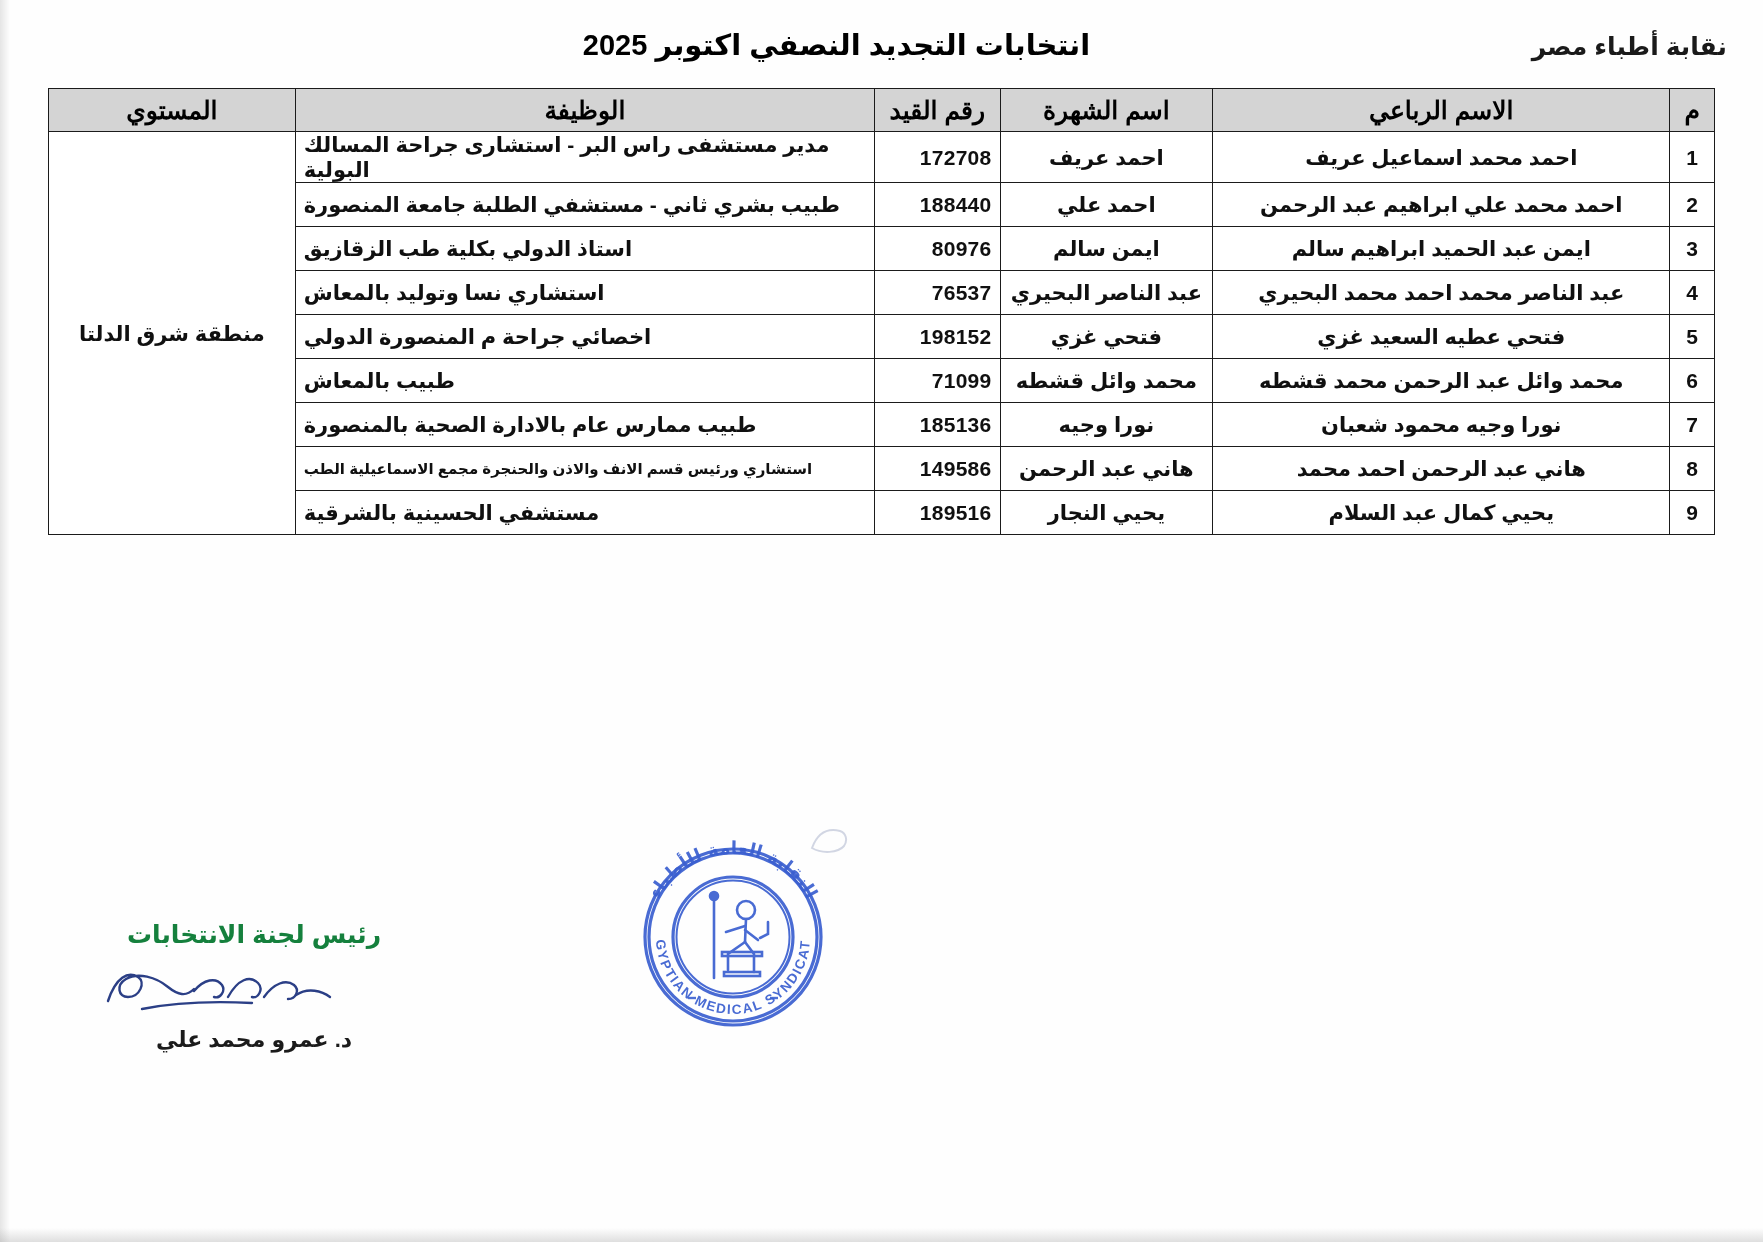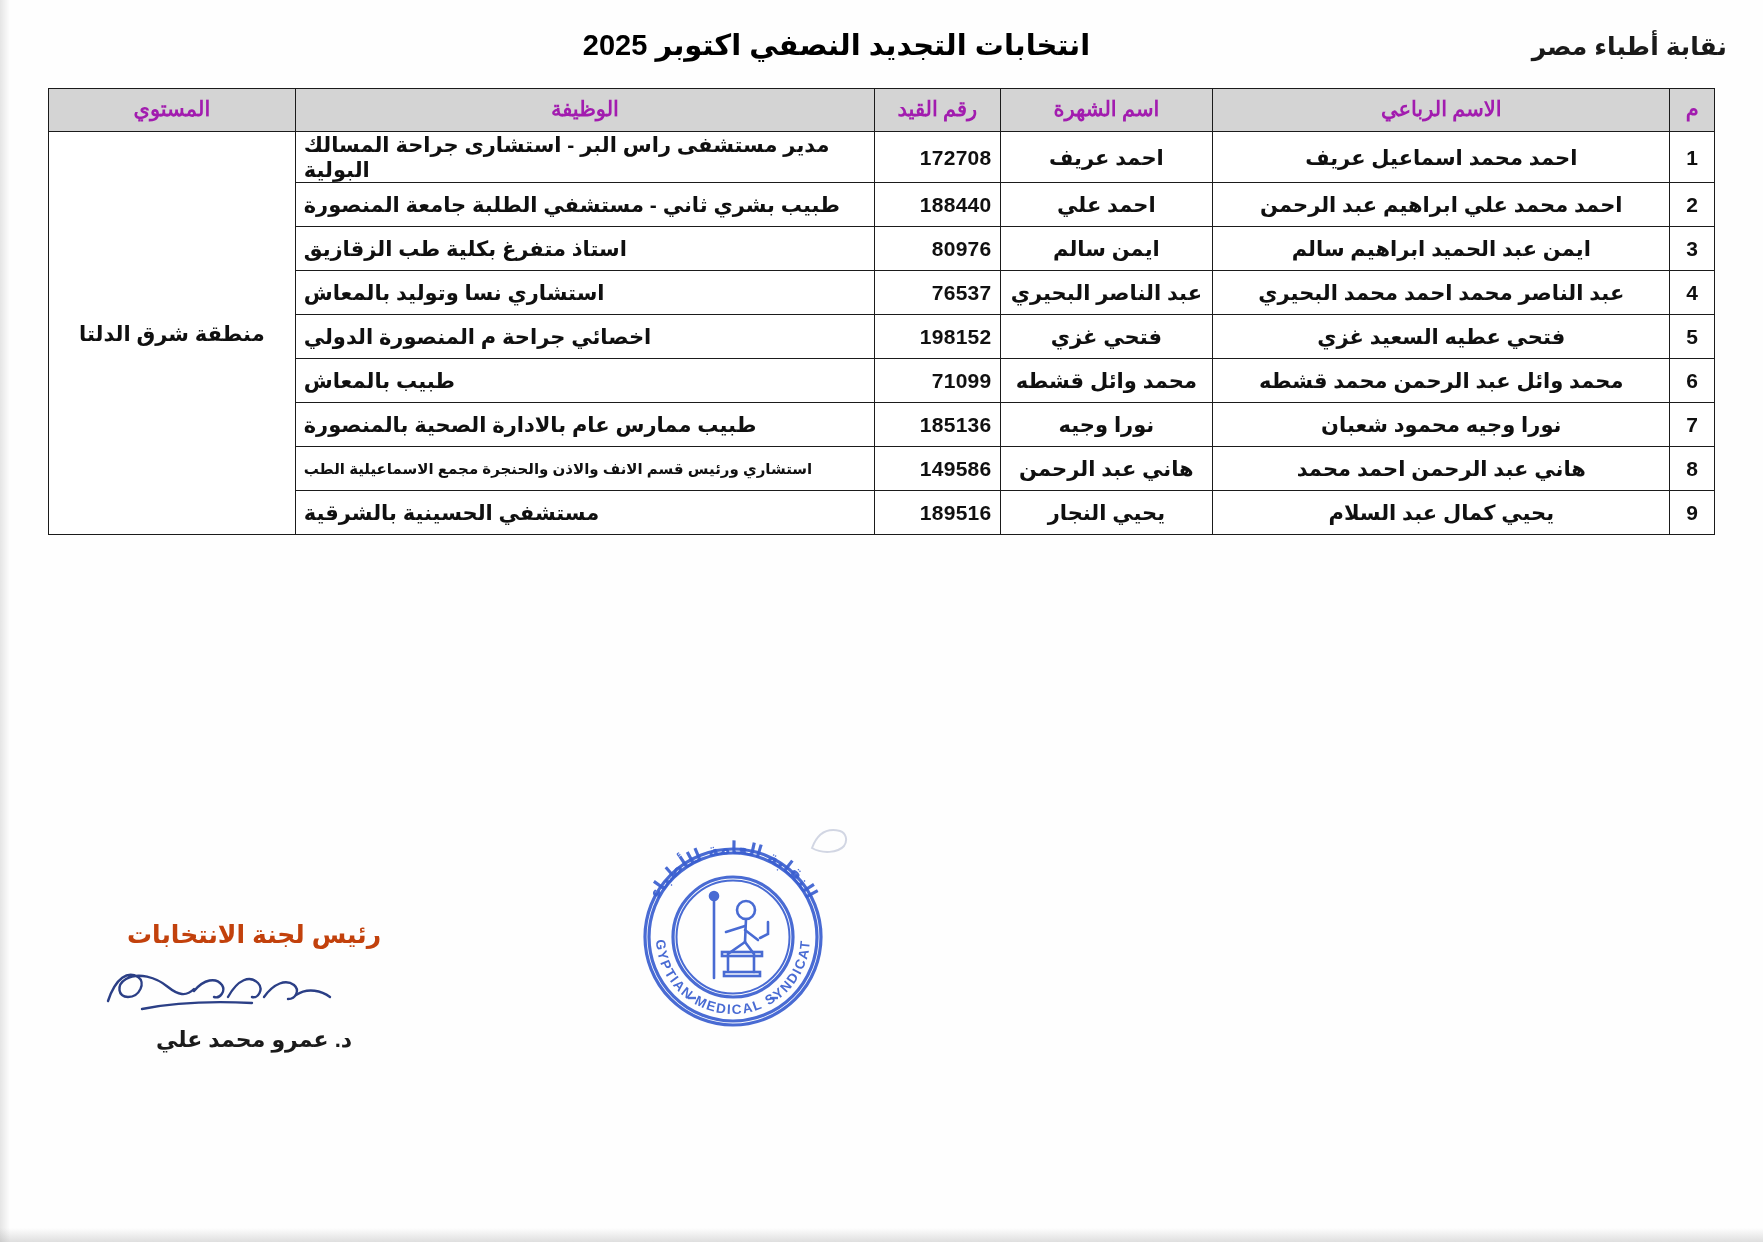--- a/index.html
+++ b/index.html
@@ -72,25 +72,25 @@
   table.roster th,
   table.roster td {
     border: 1.6px solid #1b1b1b;
     padding: 0 8px;
     vertical-align: middle;
     line-height: 1.2;
   }
   table.roster thead th {
     background: #d4d4d4;
     height: 42px;
-    font-size: 21px;
+    font-size: 25px;
     font-weight: bold;
     text-align: center;
-    font-family: Liberation Serif, serif;
-    color: #a21caf;
+    font-family: Liberation Sans, sans-serif;
+    color: #000000;
   }
   table.roster tbody td {
     height: 43px;
     background: #ffffff;
     font-size: 21px;
     font-weight: bold;
     font-family: "Liberation Sans", "DejaVu Sans", sans-serif;
     color: #101010;
   }
 
@@ -119,21 +119,21 @@
     position: absolute;
     left: 104px;
     top: 920px;
     width: 300px;
     text-align: center;
   }
   .sign-title {
     font-size: 25px;
     font-weight: bold;
     font-family: "Liberation Sans", "DejaVu Sans", sans-serif;
-    color: #c2410c;
+    color: #15803d;
     white-space: nowrap;
   }
   .sign-mark {
     position: relative;
     height: 62px;
     margin-top: 8px;
   }
   .sign-mark svg { position: absolute; left: -22px; top: 0; }
   .sign-name {
     font-size: 22px;
@@ -221,21 +221,21 @@
           <td class="name">احمد محمد علي ابراهيم عبد الرحمن</td>
           <td class="fame">احمد علي</td>
           <td class="reg">188440</td>
           <td class="job">طبيب بشري ثاني - مستشفي الطلبة جامعة المنصورة</td>
         </tr>
         <tr>
           <td class="idx">3</td>
           <td class="name">ايمن عبد الحميد ابراهيم سالم</td>
           <td class="fame">ايمن سالم</td>
           <td class="reg">80976</td>
-          <td class="job">استاذ متفرغ بكلية طب الزقازيق</td>
+          <td class="job">استاذ الدولي بكلية طب الزقازيق</td>
         </tr>
         <tr>
           <td class="idx">4</td>
           <td class="name">عبد الناصر محمد احمد محمد البحيري</td>
           <td class="fame">عبد الناصر البحيري</td>
           <td class="reg">76537</td>
           <td class="job">استشاري نسا وتوليد بالمعاش</td>
         </tr>
         <tr>
           <td class="idx">5</td>

